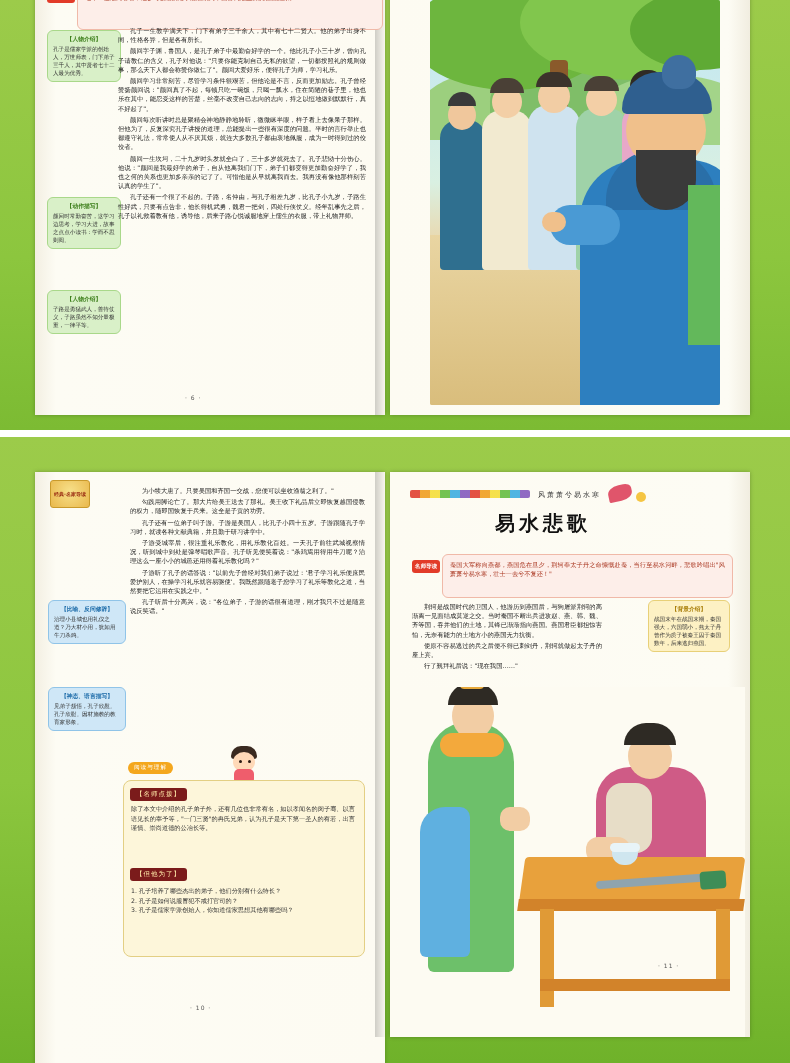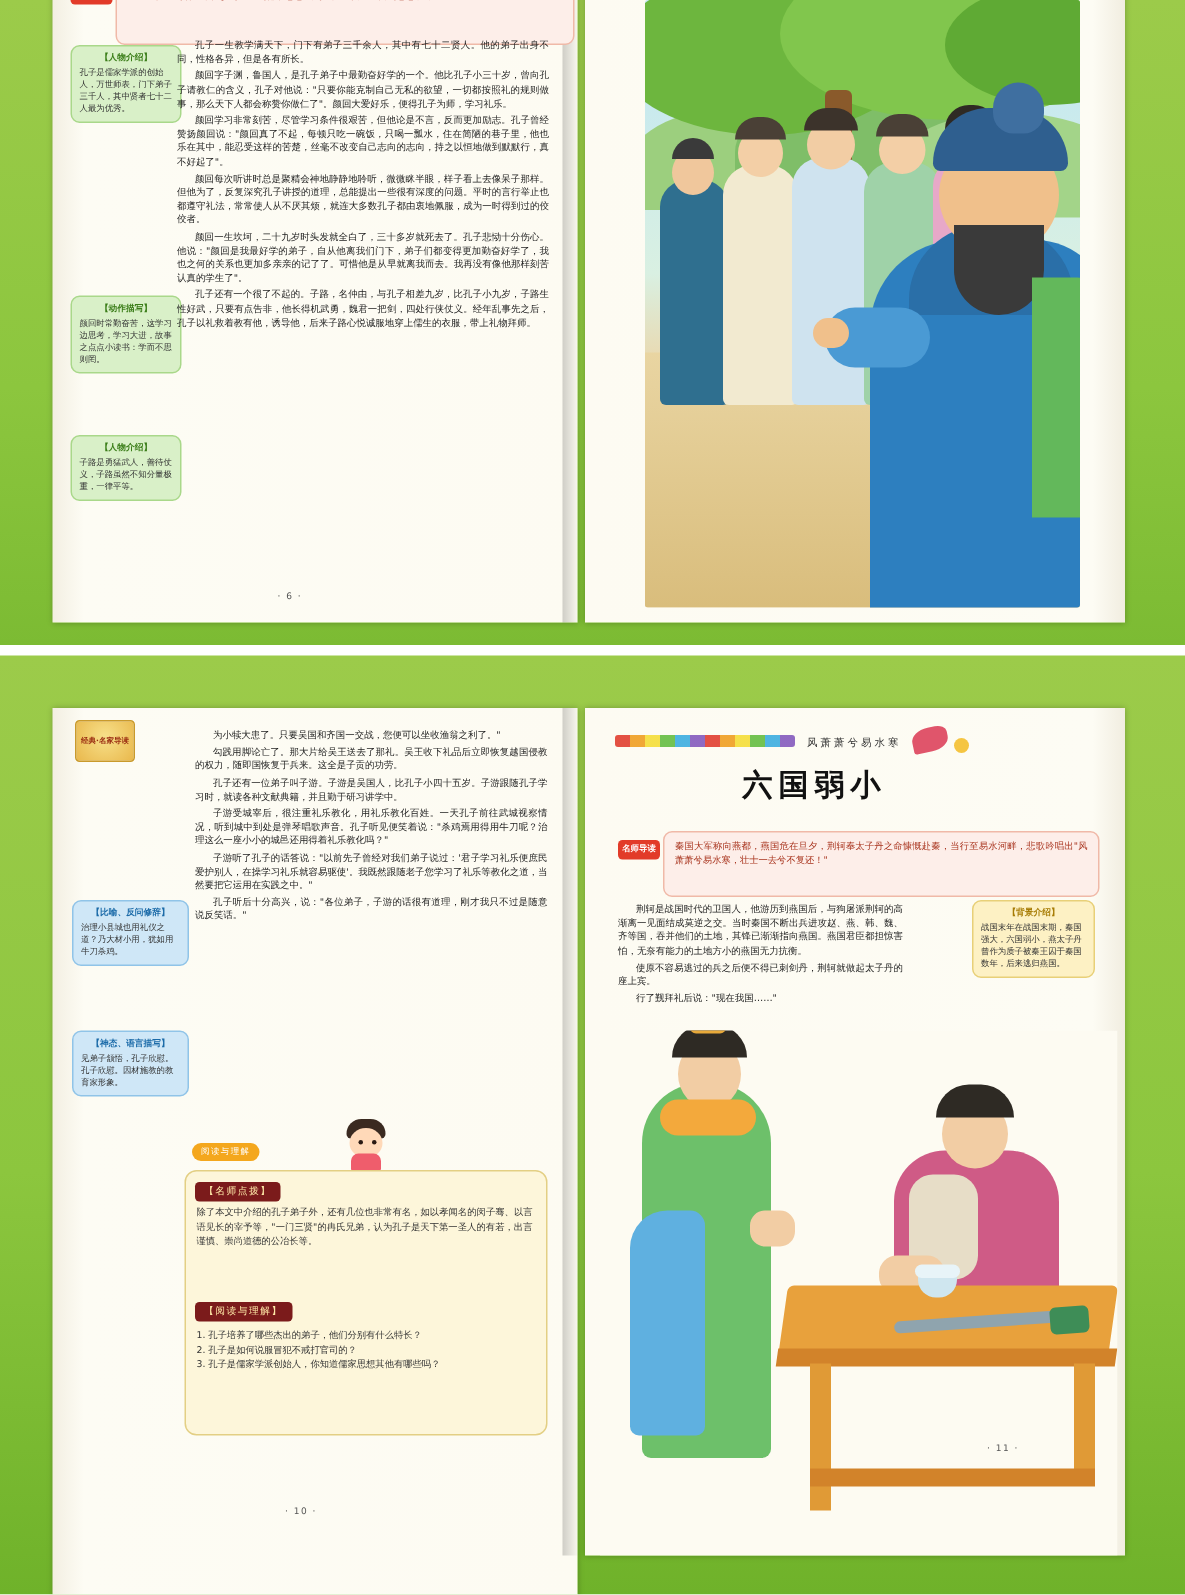--- a/index.html
+++ b/index.html
@@ -204,38 +204,38 @@
       <div class="hair"></div>
         <div class="face"></div>
       <div class="eye" style="left:12px;"></div>
         <div class="eye" style="left:21px;"></div>
       <div class="body"></div>
     </div>
 
     <div class="tips" style="left:88px;top:308px;width:240px;height:175px;"></div>
     <div class="tips-head" style="left:95px;top:316px;">【名师点拨】</div>
     <div class="tips-body cn" style="left:96px;top:332px;width:224px;">除了本文中介绍的孔子弟子外，还有几位也非常有名，如以孝闻名的闵子骞、以言语见长的宰予等，"一门三贤"的冉氏兄弟，认为孔子是天下第一圣人的有若，出言谨慎、崇尚道德的公冶长等。</div>
-    <div class="tips-head" style="left:95px;top:396px;">【阅读与理解】</div>
+    <div class="tips-head" style="left:95px;top:396px;">【但他为了】</div>
     <div class="tips-body cn" style="left:96px;top:414px;width:224px;">
       <div>1. 孔子培养了哪些杰出的弟子，他们分别有什么特长？</div>
       <div>2. 孔子是如何说服冒犯不戒打官司的？</div>
       <div>3. 孔子是儒家学派创始人，你知道儒家思想其他有哪些吗？</div>
     </div>
 
     <div class="pagenum" style="left:155px;top:532px;">· 10 ·</div>
   </div>
 
   <div class="paper right" style="left:390px;top:35px;width:360px;height:565px;">
 
     <div class="rainbow" style="left:20px;top:18px;"></div>
     <div class="series-label cn" style="left:148px;top:18px;">风萧萧兮易水寒</div>
     <div style="position:absolute;left:218px;top:13px;width:24px;height:16px;background:#e0556b;border-radius:50% 30% 50% 10%;transform:rotate(-12deg);"></div>
     <div style="position:absolute;left:246px;top:20px;width:10px;height:10px;background:#f5c542;border-radius:50%;"></div>
 
-    <div class="chap-title cn" style="left:105px;top:38px;">六国弱小</div>
+    <div class="chap-title cn" style="left:105px;top:38px;">易水悲歌</div>
 
     <div class="tag-red" style="left:22px;top:88px;width:24px;">名师导读</div>
     <div class="banner" style="left:52px;top:82px;width:275px;height:32px;">秦国大军称向燕都，燕国危在旦夕，荆轲奉太子丹之命慷慨赴秦，当行至易水河畔，悲歌吟唱出"风萧萧兮易水寒，壮士一去兮不复还！"</div>
 
     <div class="body-col cn" style="left:22px;top:130px;width:190px;">
       <p>荆轲是战国时代的卫国人，他游历到燕国后，与狗屠派荆轲的高渐离一见面结成莫逆之交。当时秦国不断出兵进攻赵、燕、韩、魏、齐等国，吞并他们的土地，其锋已渐渐指向燕国。燕国君臣都担惊害怕，无奈有能力的土地方小的燕国无力抗衡。</p>
       <p>使原不容易逃过的兵之后便不得已刺剑丹，荆轲就做起太子丹的座上宾。</p>
       <p>行了觐拜礼后说："现在我国……"</p>
     </div>
 

